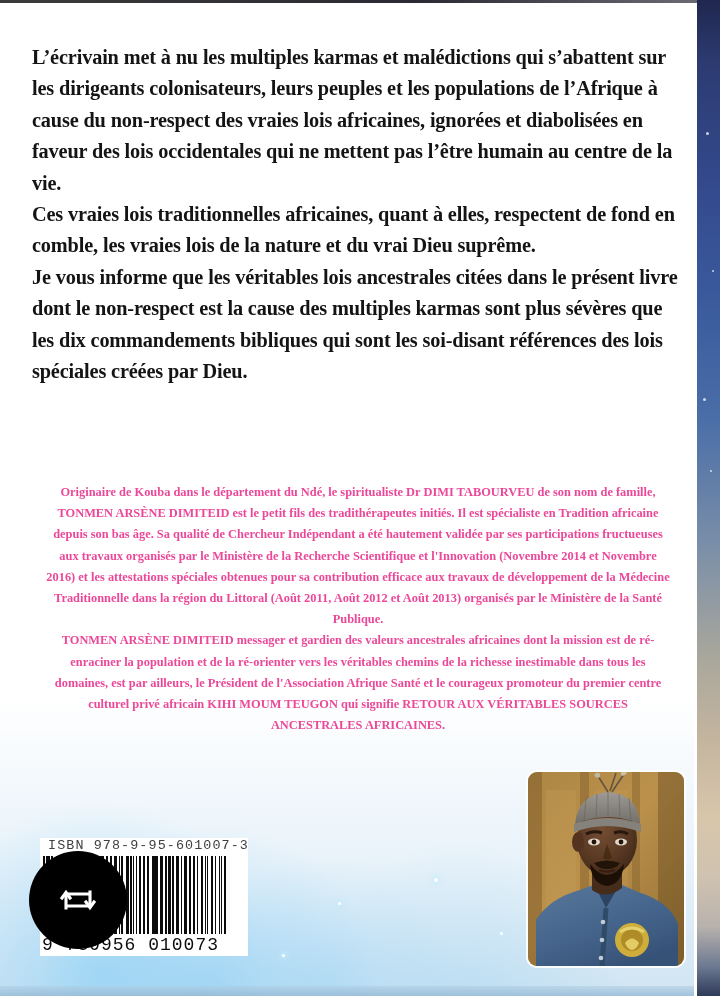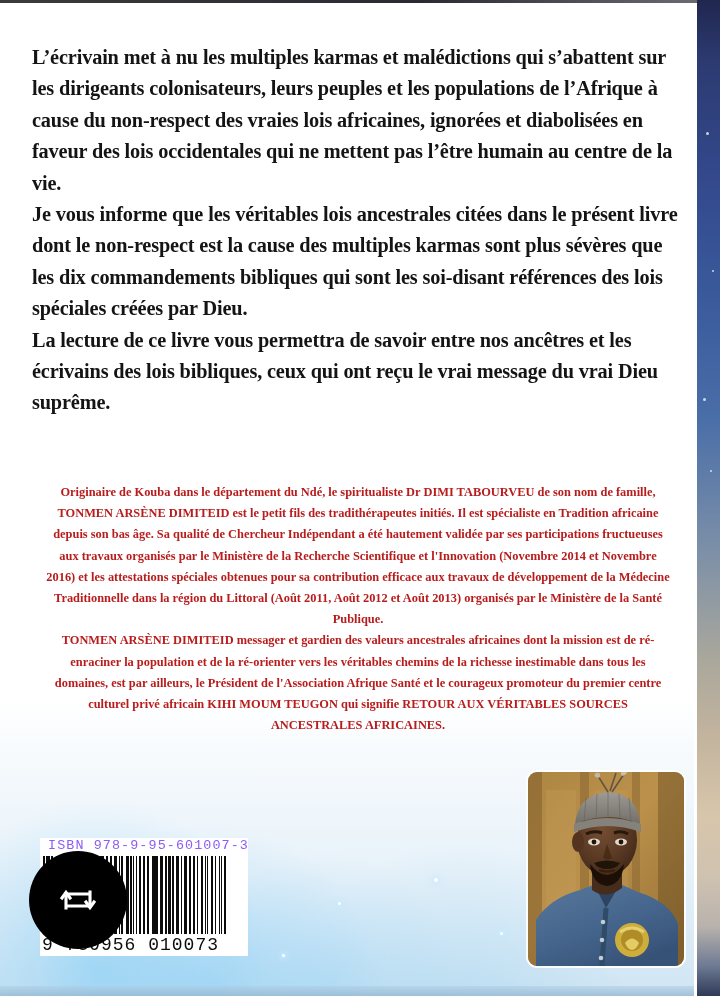--- a/index.html
+++ b/index.html
@@ -127,42 +127,42 @@
     position: absolute;
     left: 44px;
     top: 482px;
     width: 628px;
   }
   .bio-para {
     margin: 0;
     font-size: 12.4px;
     line-height: 21.2px;
     font-weight: bold;
-    color: #b91c1c;
+    color: #ec4899;
     text-align: center;
     font-family: "Liberation Serif", "DejaVu Serif", serif;
   }
 
   
   .barcode-area {
     position: absolute;
     left: 40px;
     top: 838px;
     width: 208px;
     height: 118px;
     background: #ffffff;
     z-index: 4;
   }
   .isbn-text {
     position: absolute;
     top: 0; left: 8px;
     font-family: "Liberation Mono", "DejaVu Sans Mono", monospace;
     font-size: 13.4px;
     letter-spacing: 1.1px;
-    color: #8b5cf6;
+    color: #404040;
     white-space: nowrap;
   }
   .bars {
     position: absolute;
     top: 18px; left: 3px;
     width: 202px;
     height: 78px;
     display: flex;
     align-items: stretch;
     gap: 0;
@@ -235,22 +235,22 @@
     <span class="star" style="left:282px; top:258px; width:3px; height:3px;"></span>
     <span class="star" style="left:500px; top:236px; width:3px; height:3px;"></span>
   </div>
 
   <div class="bottom-band"></div>
 
   <div class="content">
 
     <div class="lead-block">
       <p class="lead-para">L’écrivain met à nu les  multiples karmas et malédictions qui s’abattent sur les dirigeants colonisateurs, leurs  peuples et les populations de l’Afrique à cause du non-respect des vraies lois africaines, ignorées et diabolisées en faveur des lois occidentales qui ne mettent pas l’être humain au centre de la vie.</p>
+      <p class="lead-para">Ces vraies lois traditionnelles africaines, quant à elles,  respectent de fond en comble, les vraies lois de la nature et du vrai Dieu suprême.</p>
       <p class="lead-para">Je vous informe que les véritables lois ancestrales citées dans le présent livre dont le non-respect est la cause des multiples karmas sont plus sévères que les dix commandements bibliques qui sont les soi-disant références des lois spéciales créées par Dieu.</p>
-      <p class="lead-para">La lecture de ce livre vous permettra de savoir entre nos ancêtres et les  écrivains des lois bibliques, ceux qui ont reçu le vrai message du vrai Dieu suprême.</p>
     </div>
 
     <div class="bio-block">
       <p class="bio-para">Originaire de Kouba dans le département du Ndé, le spiritualiste Dr DIMI TABOURVEU de son nom de famille, TONMEN ARSÈNE DIMITEID est le petit fils des tradithérapeutes initiés. Il est spécialiste en Tradition   africaine depuis son bas âge. Sa qualité de Chercheur Indépendant a été hautement validée par ses participations fructueuses aux travaux organisés par le Ministère de la Recherche Scientifique et l'Innovation (Novembre 2014 et Novembre 2016) et les attestations spéciales obtenues pour sa contribution efficace aux travaux de développement de la Médecine Traditionnelle  dans la région du Littoral (Août 2011, Août 2012 et Août 2013) organisés par le Ministère de la Santé Publique.</p>
       <p class="bio-para">TONMEN ARSÈNE DIMITEID messager et gardien des valeurs ancestrales africaines dont la mission est de ré-enraciner la population et de la ré-orienter vers les véritables chemins de la richesse inestimable dans tous les domaines, est par ailleurs, le Président de l'Association Afrique Santé et le courageux promoteur du premier centre culturel privé africain KIHI MOUM TEUGON qui signifie RETOUR AUX VÉRITABLES SOURCES ANCESTRALES AFRICAINES.</p>
     </div>
 
   </div>
 
   <div class="barcode-area">

